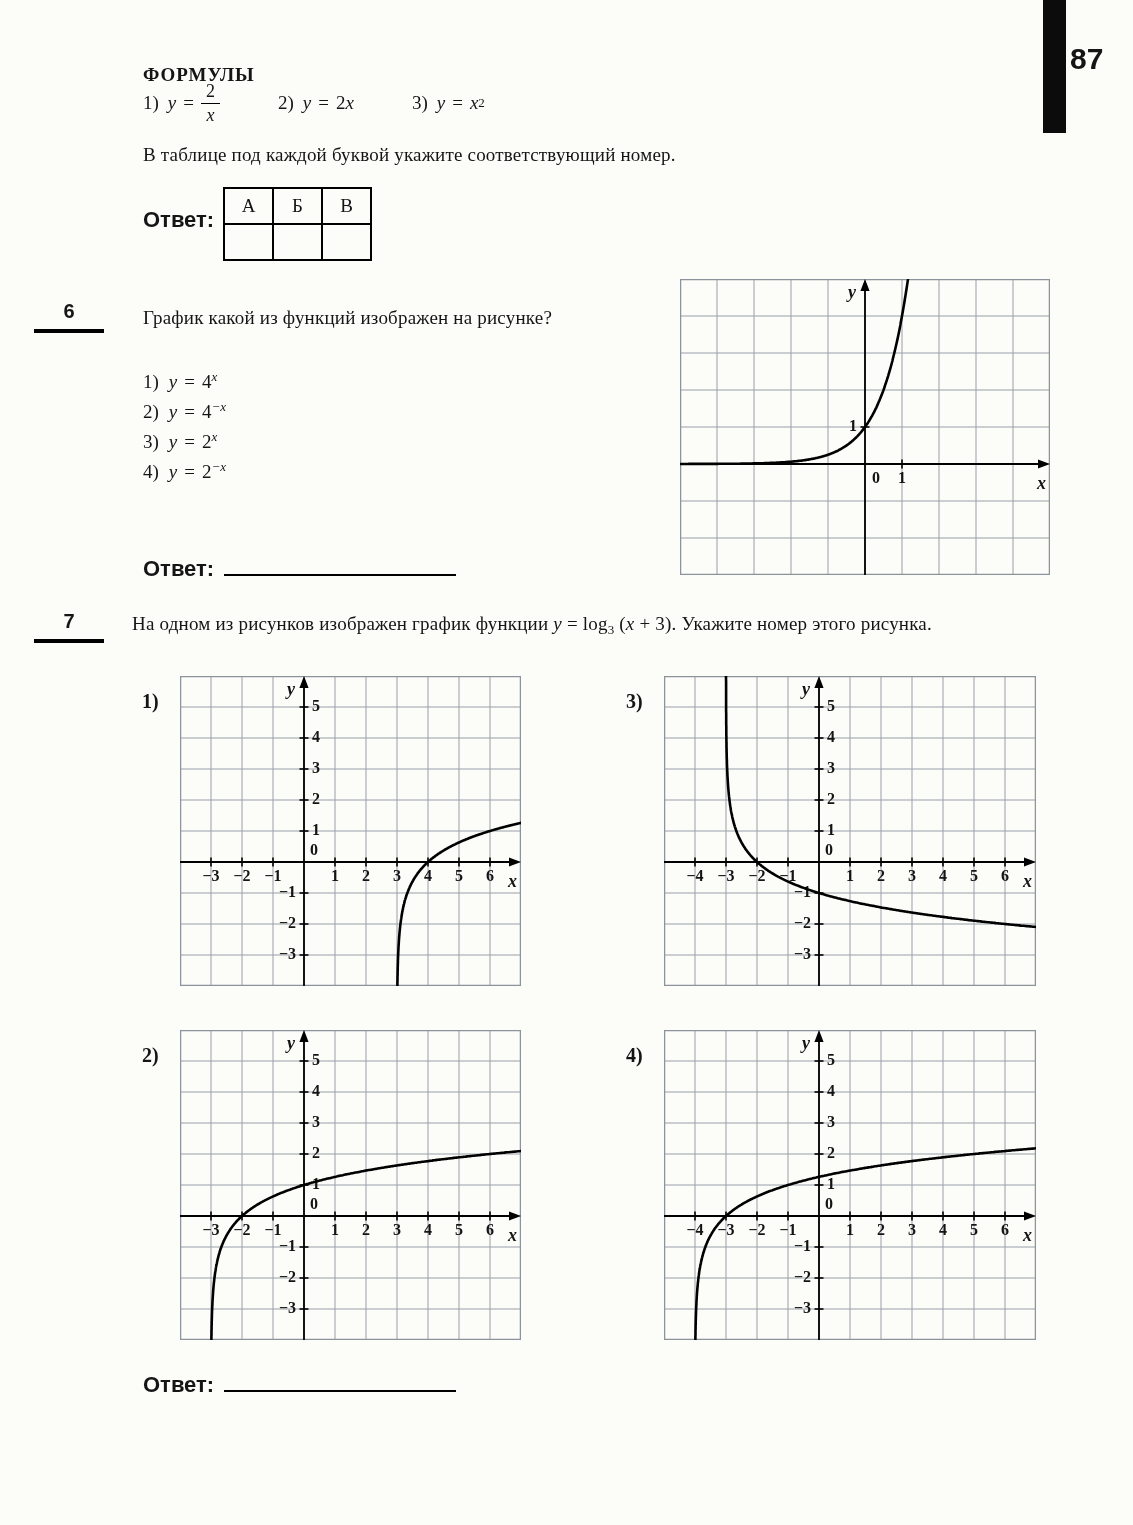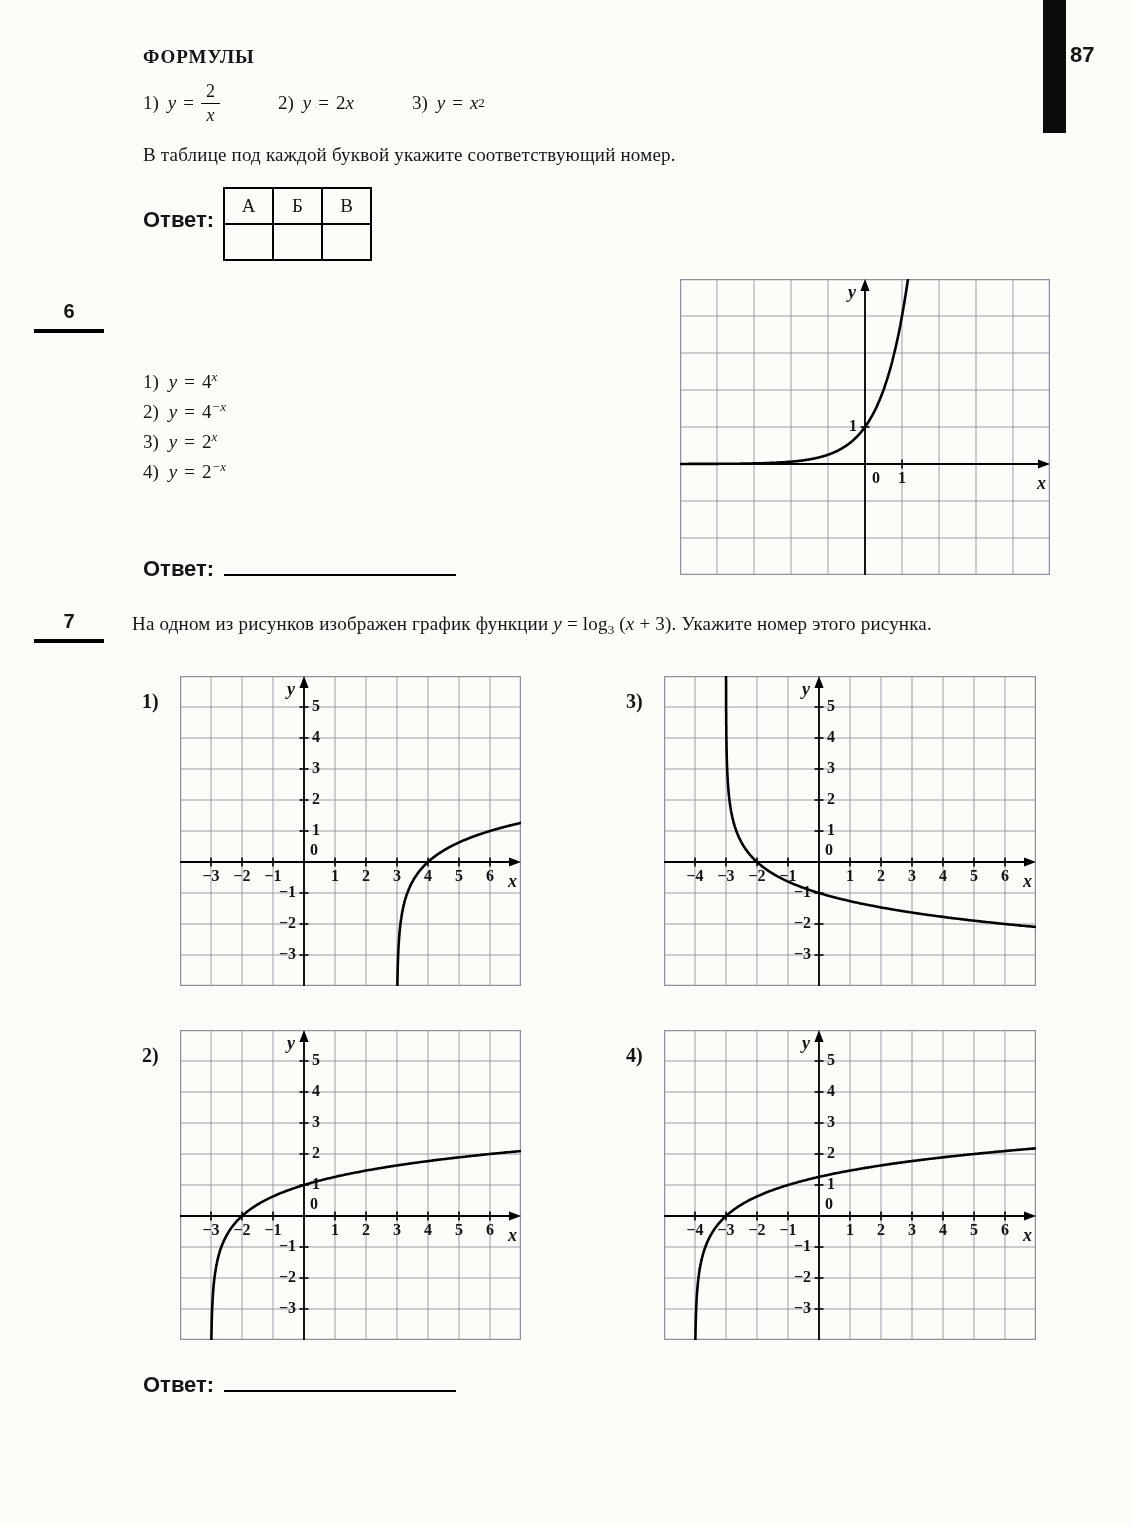--- a/index.html
+++ b/index.html
@@ -7,21 +7,21 @@
   .page{position:relative;width:1133px;height:1525px;background:#fcfcf9;color:#151515;
         font-family:"Liberation Serif",serif;overflow:hidden;margin:0 auto}
   .abs{position:absolute}
   .t{font-size:19px;line-height:27px;letter-spacing:.2px}
   .just{text-align:justify}
   .heading{font-weight:bold;font-size:19px;letter-spacing:1px}
   .ans-label{font-family:"Liberation Sans",sans-serif;font-weight:bold;font-size:22px}
   .marker{font-family:"Liberation Sans",sans-serif;font-weight:bold;font-size:20px;
           width:70px;text-align:center;border-bottom:4px solid #000;padding-bottom:6px}
   .page-tab{background:#0c0c0c}
-  .page-num{font-family:"Liberation Sans",sans-serif;font-weight:bold;font-size:22px}
+  .page-num{font-family:"Liberation Sans",sans-serif;font-weight:bold;font-size:30px}
   .formula-row{display:flex;align-items:center;gap:58px;font-size:19px}
   .m-item{display:inline-flex;align-items:center}
   .eq{margin:0 7px}
   .lbl{margin-right:9px}
   .frac{display:inline-block;text-align:center;line-height:1.05;vertical-align:middle;font-size:18px}
   .frac .num{display:block;border-bottom:1.5px solid #000;padding:0 5px 2px}
   .frac .den{display:block;padding-top:2px}
   .sup{font-size:13px;vertical-align:7px;letter-spacing:0}
   .subn{font-size:13px;vertical-align:-4px}
   .opt{font-size:19px;line-height:25px}
@@ -35,21 +35,21 @@
   svg text{font-family:"Liberation Serif",serif;fill:#141414}
 </style>
 </head>
 <body>
 
 <div class="page">
 
   <div class="abs page-tab" style="left:1043px;top:0;width:23px;height:133px"></div>
   <div class="abs page-num" style="left:1070px;top:42px">87</div>
 
-  <div class="abs heading" style="left:143px;top:46px">ФОРМУЛЫ</div>
+  <div class="abs heading" style="left:143px;top:64px">ФОРМУЛЫ</div>
 
   <div class="abs formula-row" style="left:143px;top:82px">
     <span class="m-item">
       <span class="lbl">1)</span>
       <i>y</i>
       <span class="eq">=</span>
       <span class="frac">
         <span class="num">2</span>
         <span class="den"><i>x</i></span>
       </span>
@@ -82,20 +82,21 @@
     </tr>
     <tr>
       <td></td>
       <td></td>
       <td></td>
     </tr>
   </tbody>
     </table>
 
   <div class="abs marker" style="left:34px;top:300px">6</div>
+  <div class="abs t just" style="left:143px;top:304px;width:505px">График какой из функций изображен на рисунке?</div>
 
   <div class="abs" style="left:143px;top:364px">
     <div class="opt">
       <span class="lbl">1)</span><i>y</i><span class="eq">=</span><span>4</span><sup class="sup"><i>x</i></sup>
     </div>
     <div class="opt">
       <span class="lbl">2)</span><i>y</i><span class="eq">=</span><span>4</span><sup class="sup"><i>−x</i></sup>
     </div>
     <div class="opt">
       <span class="lbl">3)</span><i>y</i><span class="eq">=</span><span>2</span><sup class="sup"><i>x</i></sup>

